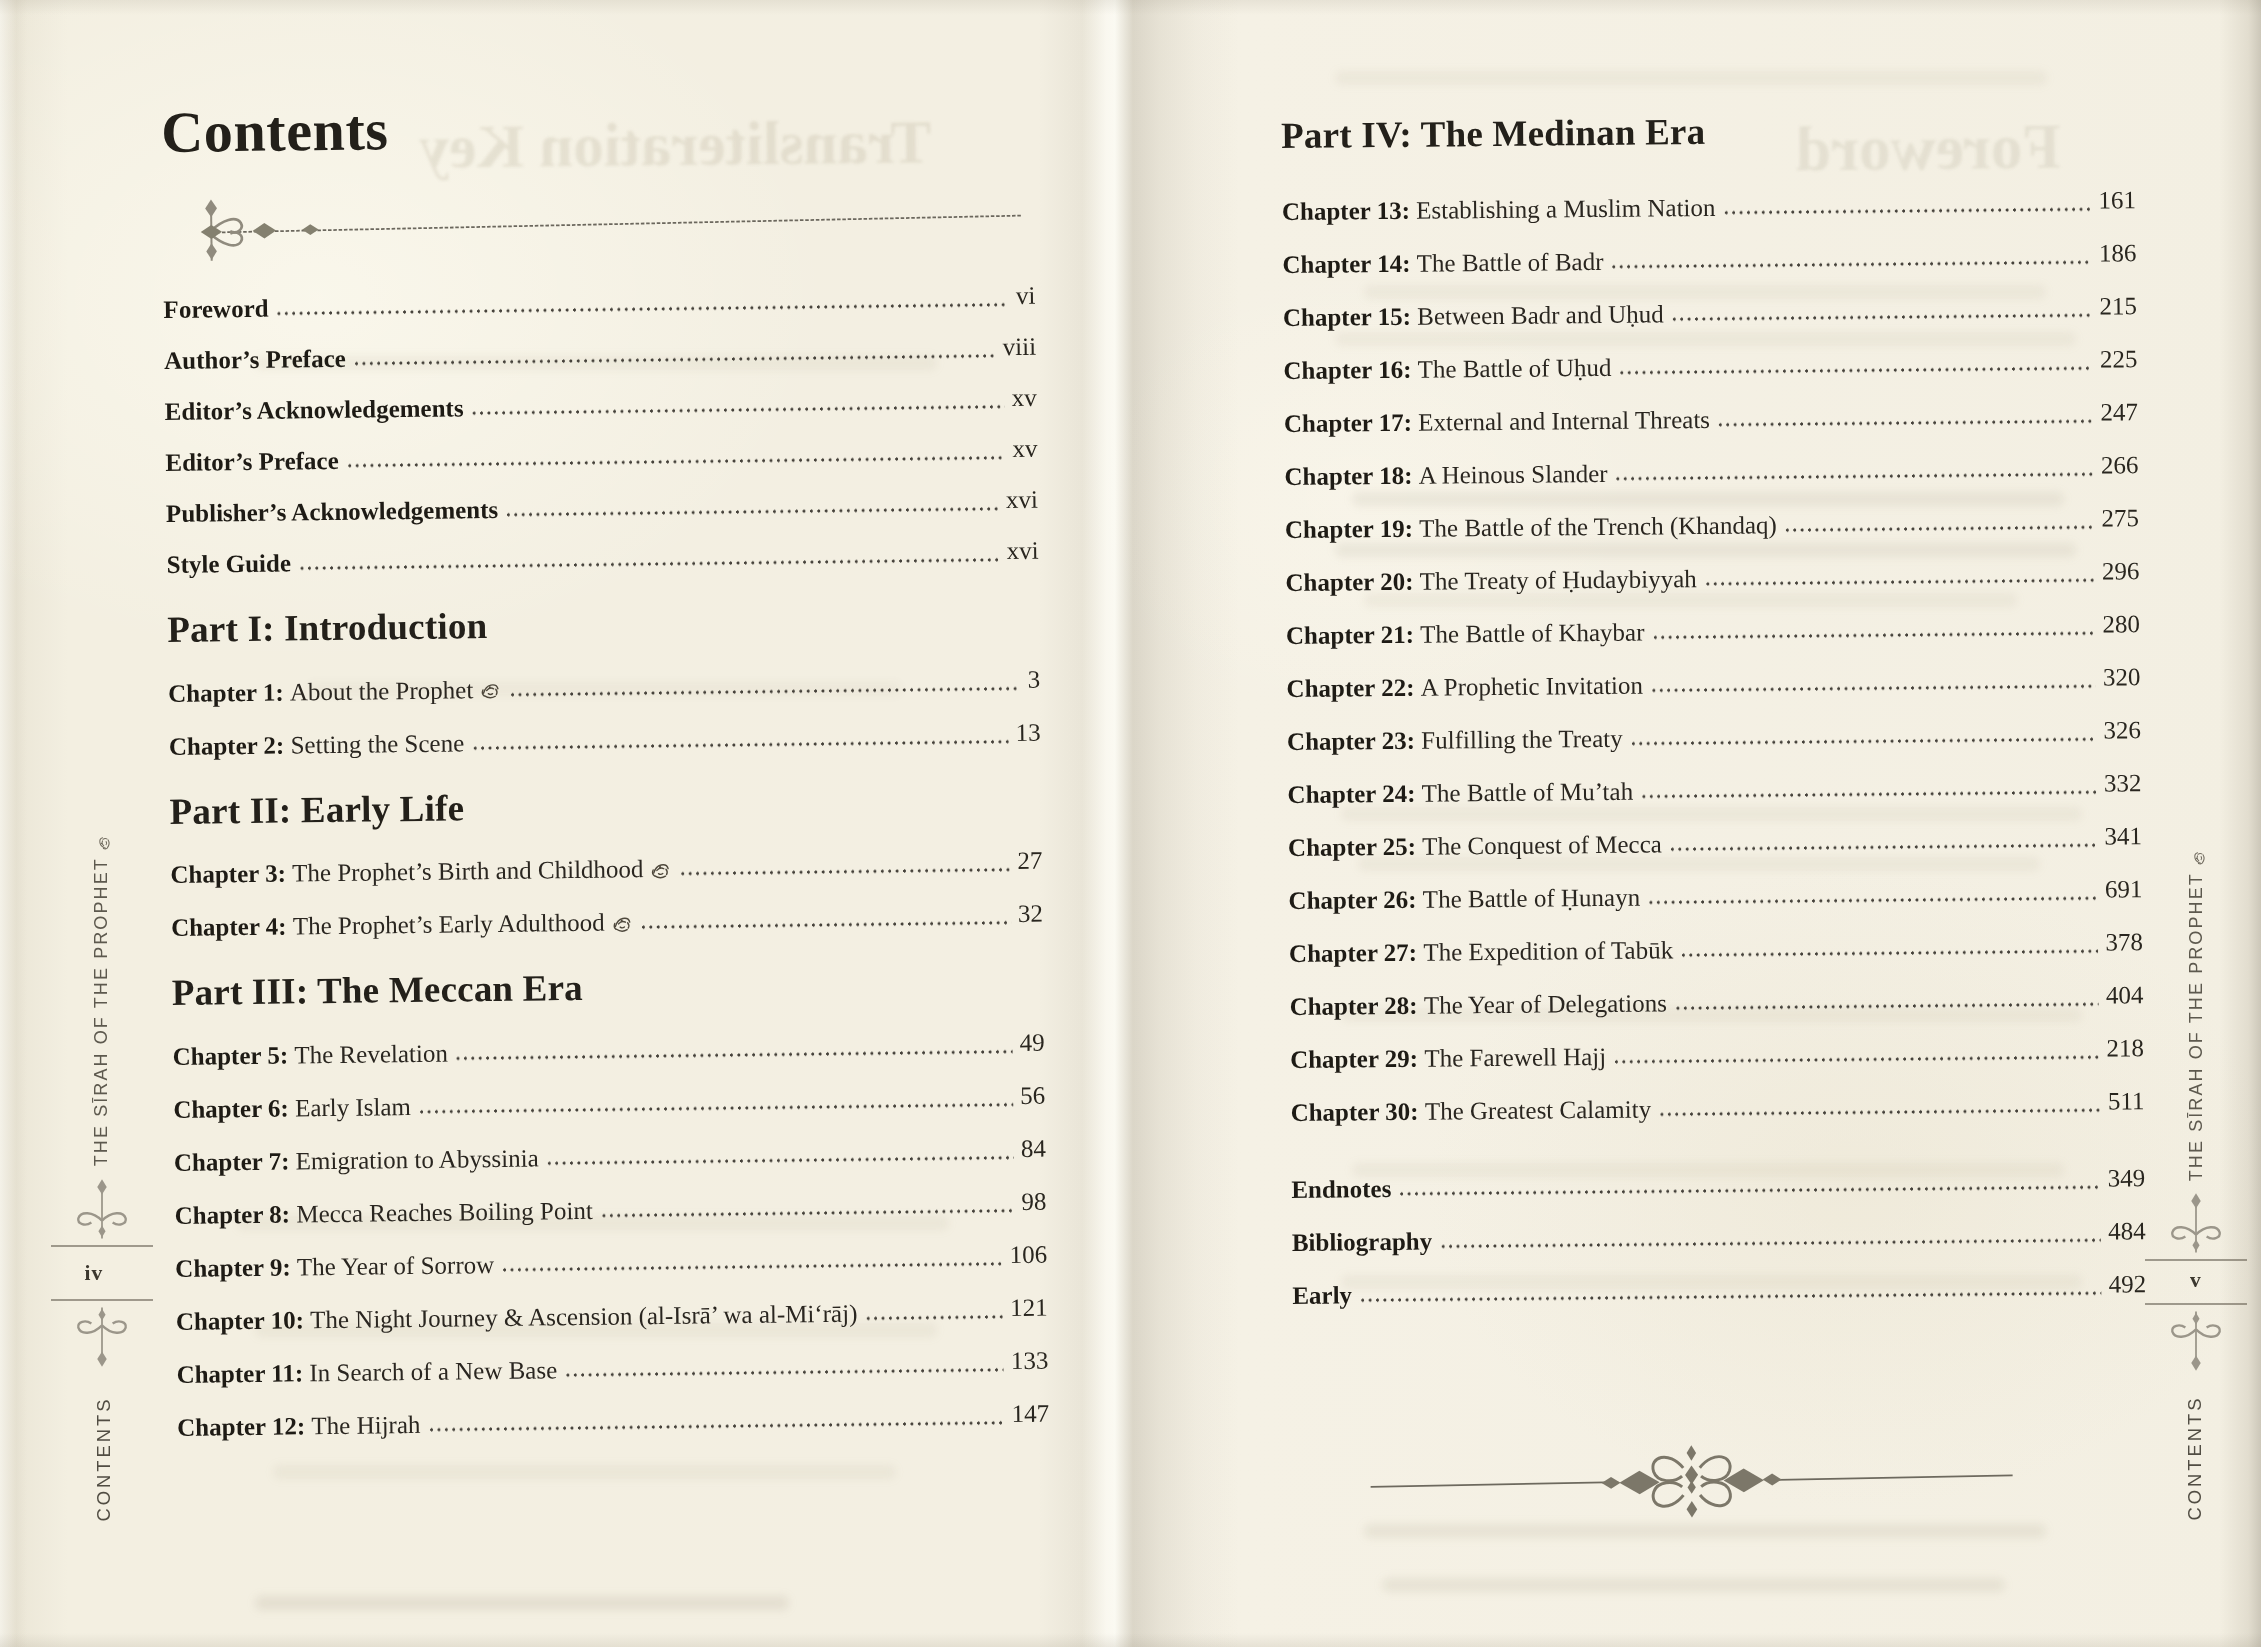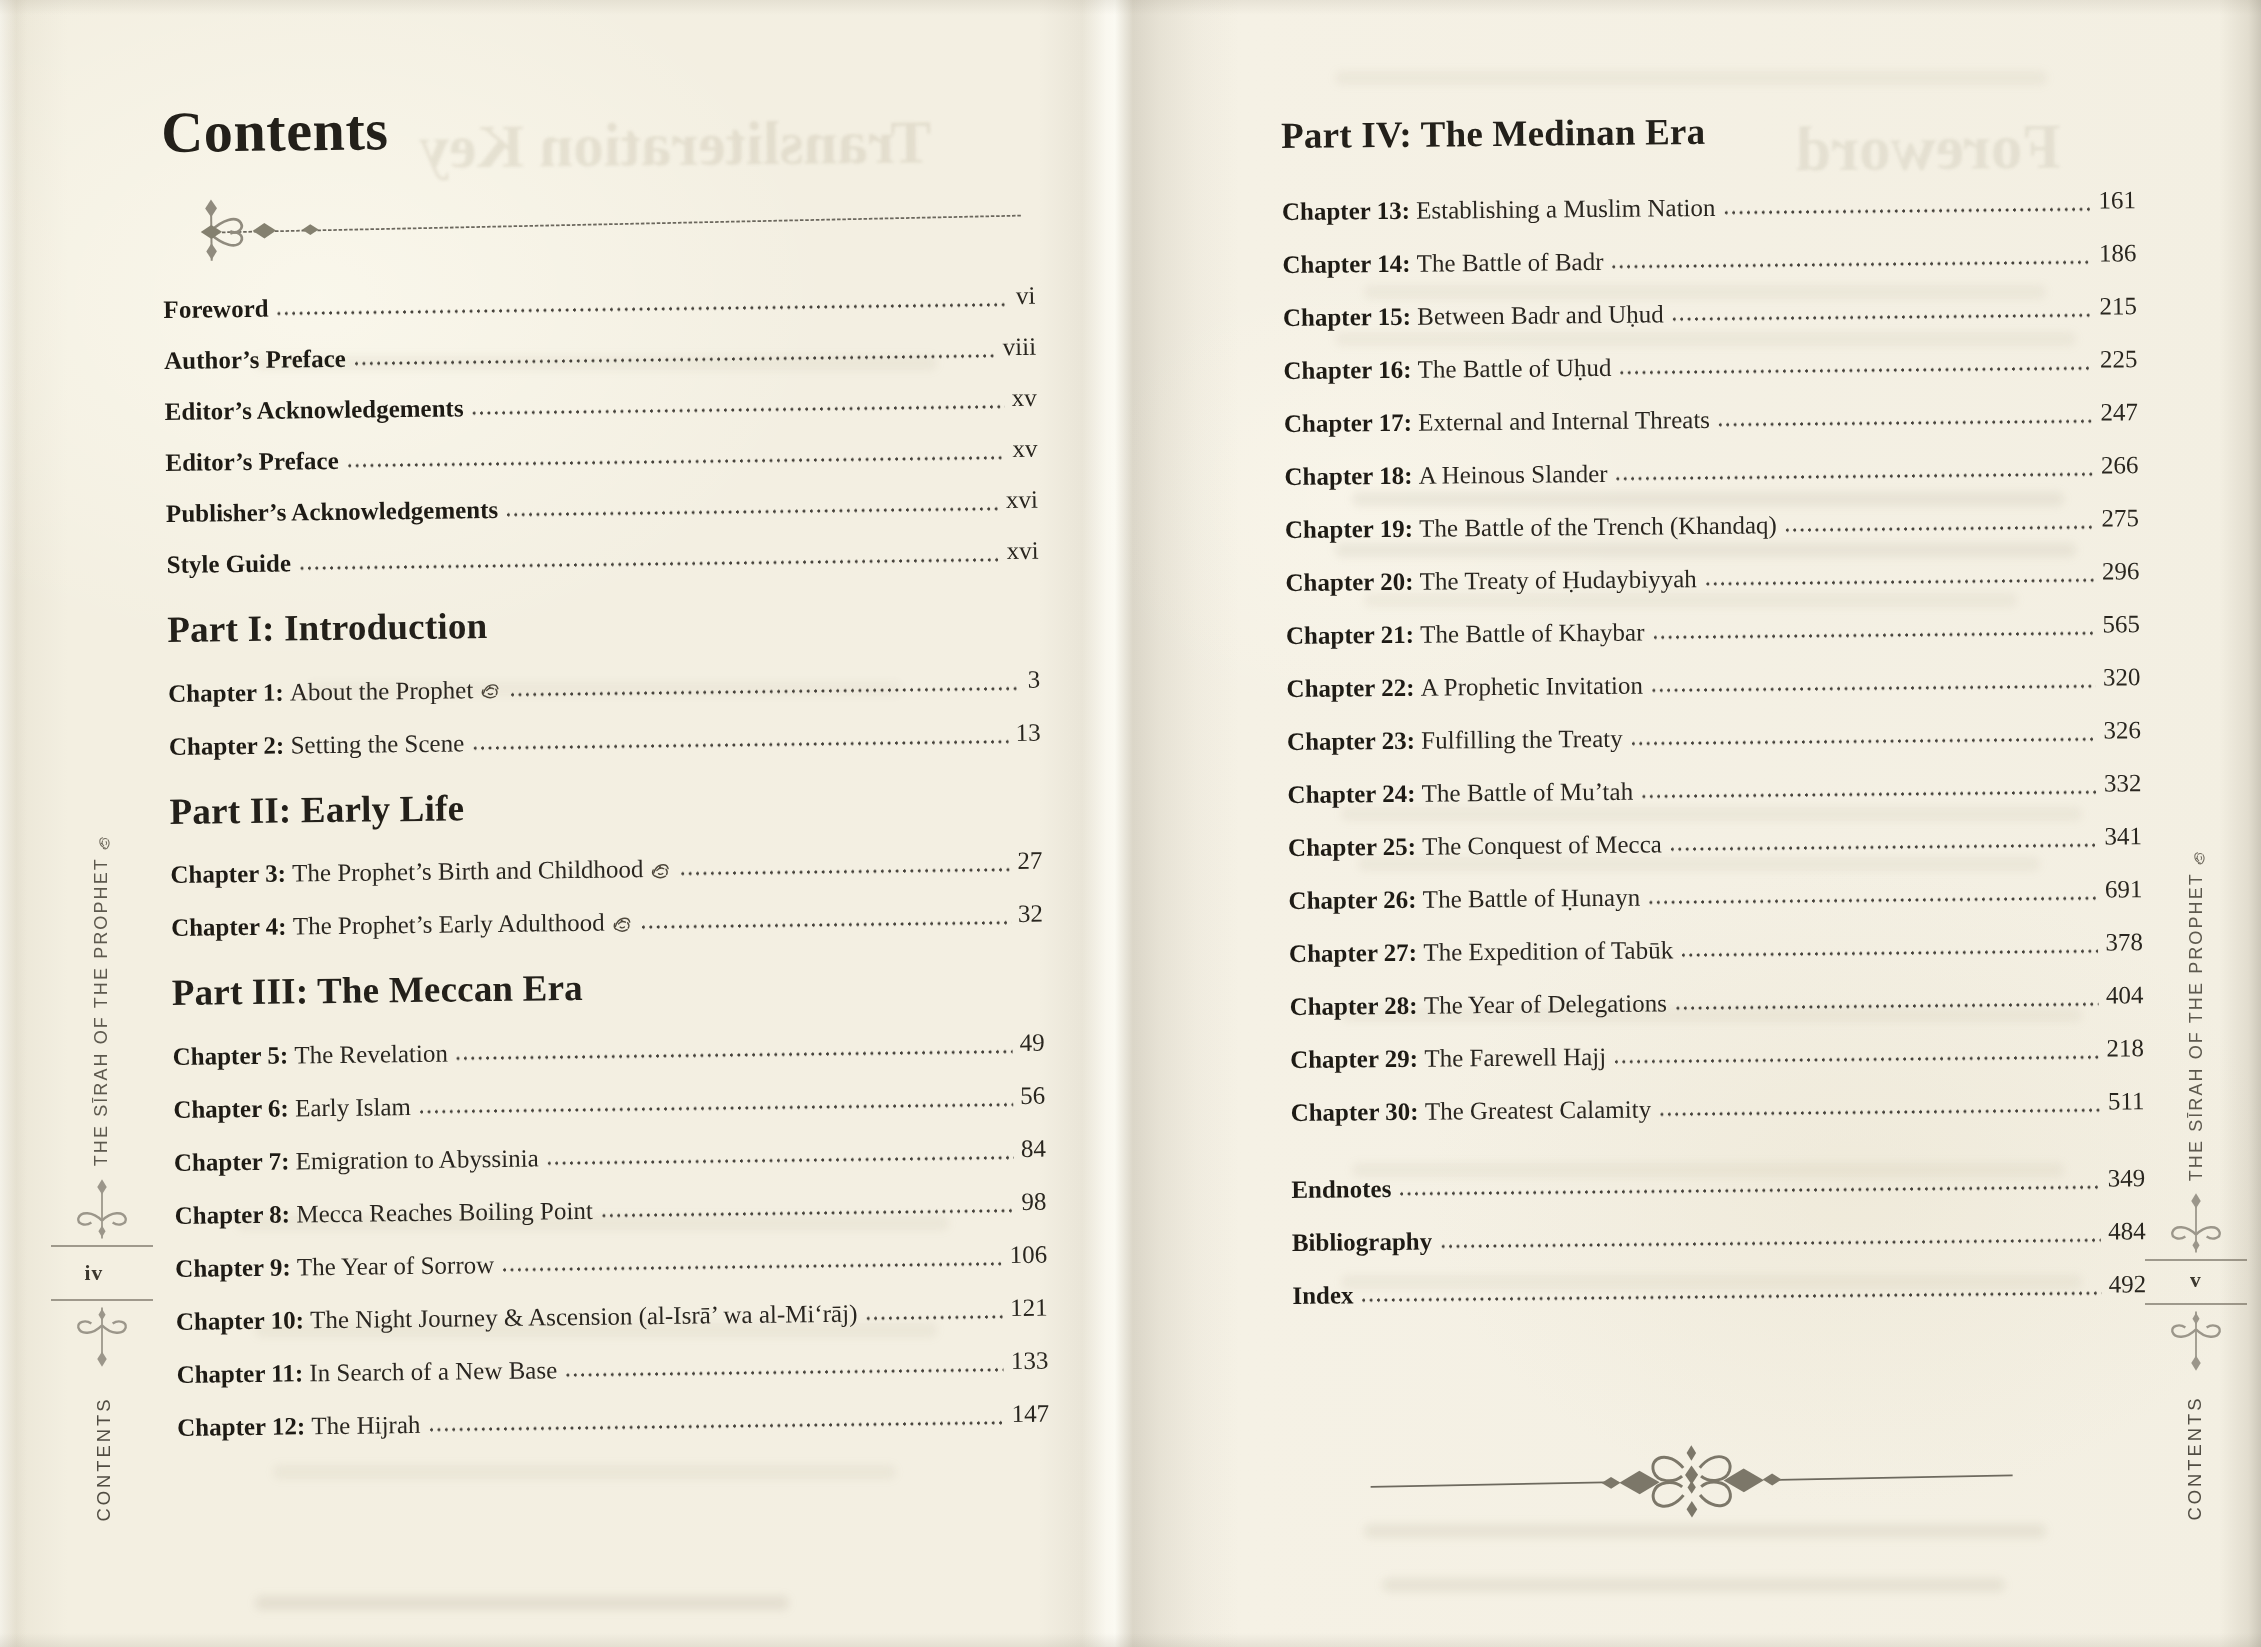--- a/index.html
+++ b/index.html
@@ -287,21 +287,21 @@
           <span class="pg">275</span>
         </div>
         <div class="toc-row">
           <span class="lbl"><b>Chapter 20: </b>The Treaty of Ḥudaybiyyah</span>
           <span class="dots"></span>
           <span class="pg">296</span>
         </div>
         <div class="toc-row">
           <span class="lbl"><b>Chapter 21: </b>The Battle of Khaybar</span>
           <span class="dots"></span>
-          <span class="pg">565</span>
+          <span class="pg">280</span>
         </div>
         <div class="toc-row">
           <span class="lbl"><b>Chapter 22: </b>A Prophetic Invitation</span>
           <span class="dots"></span>
           <span class="pg">320</span>
         </div>
         <div class="toc-row">
           <span class="lbl"><b>Chapter 23: </b>Fulfilling the Treaty</span>
           <span class="dots"></span>
           <span class="pg">326</span>
@@ -347,21 +347,21 @@
           <span class="lbl bold-all">Endnotes</span>
           <span class="dots"></span>
           <span class="pg">349</span>
         </div>
         <div class="toc-row">
           <span class="lbl bold-all">Bibliography</span>
           <span class="dots"></span>
           <span class="pg">484</span>
         </div>
         <div class="toc-row">
-          <span class="lbl bold-all">Index</span>
+          <span class="lbl bold-all">Early</span>
           <span class="dots"></span>
           <span class="pg">492</span>
         </div>
       </div>
 
     <svg class="divider-wrap" viewBox="0 0 1100 130" xmlns="http://www.w3.org/2000/svg">
       <line x1="8" y1="67" x2="426" y2="63" stroke="#6d695e" stroke-width="3"></line>
       <line x1="674" y1="62" x2="1092" y2="58" stroke="#6d695e" stroke-width="3"></line>
       <path d="M398 64 l16 -10 16 10 -16 10z" fill="#7c7769"></path>
       <path d="M428 64 l34 -20 34 20 -34 20z" fill="#7c7769"></path>

